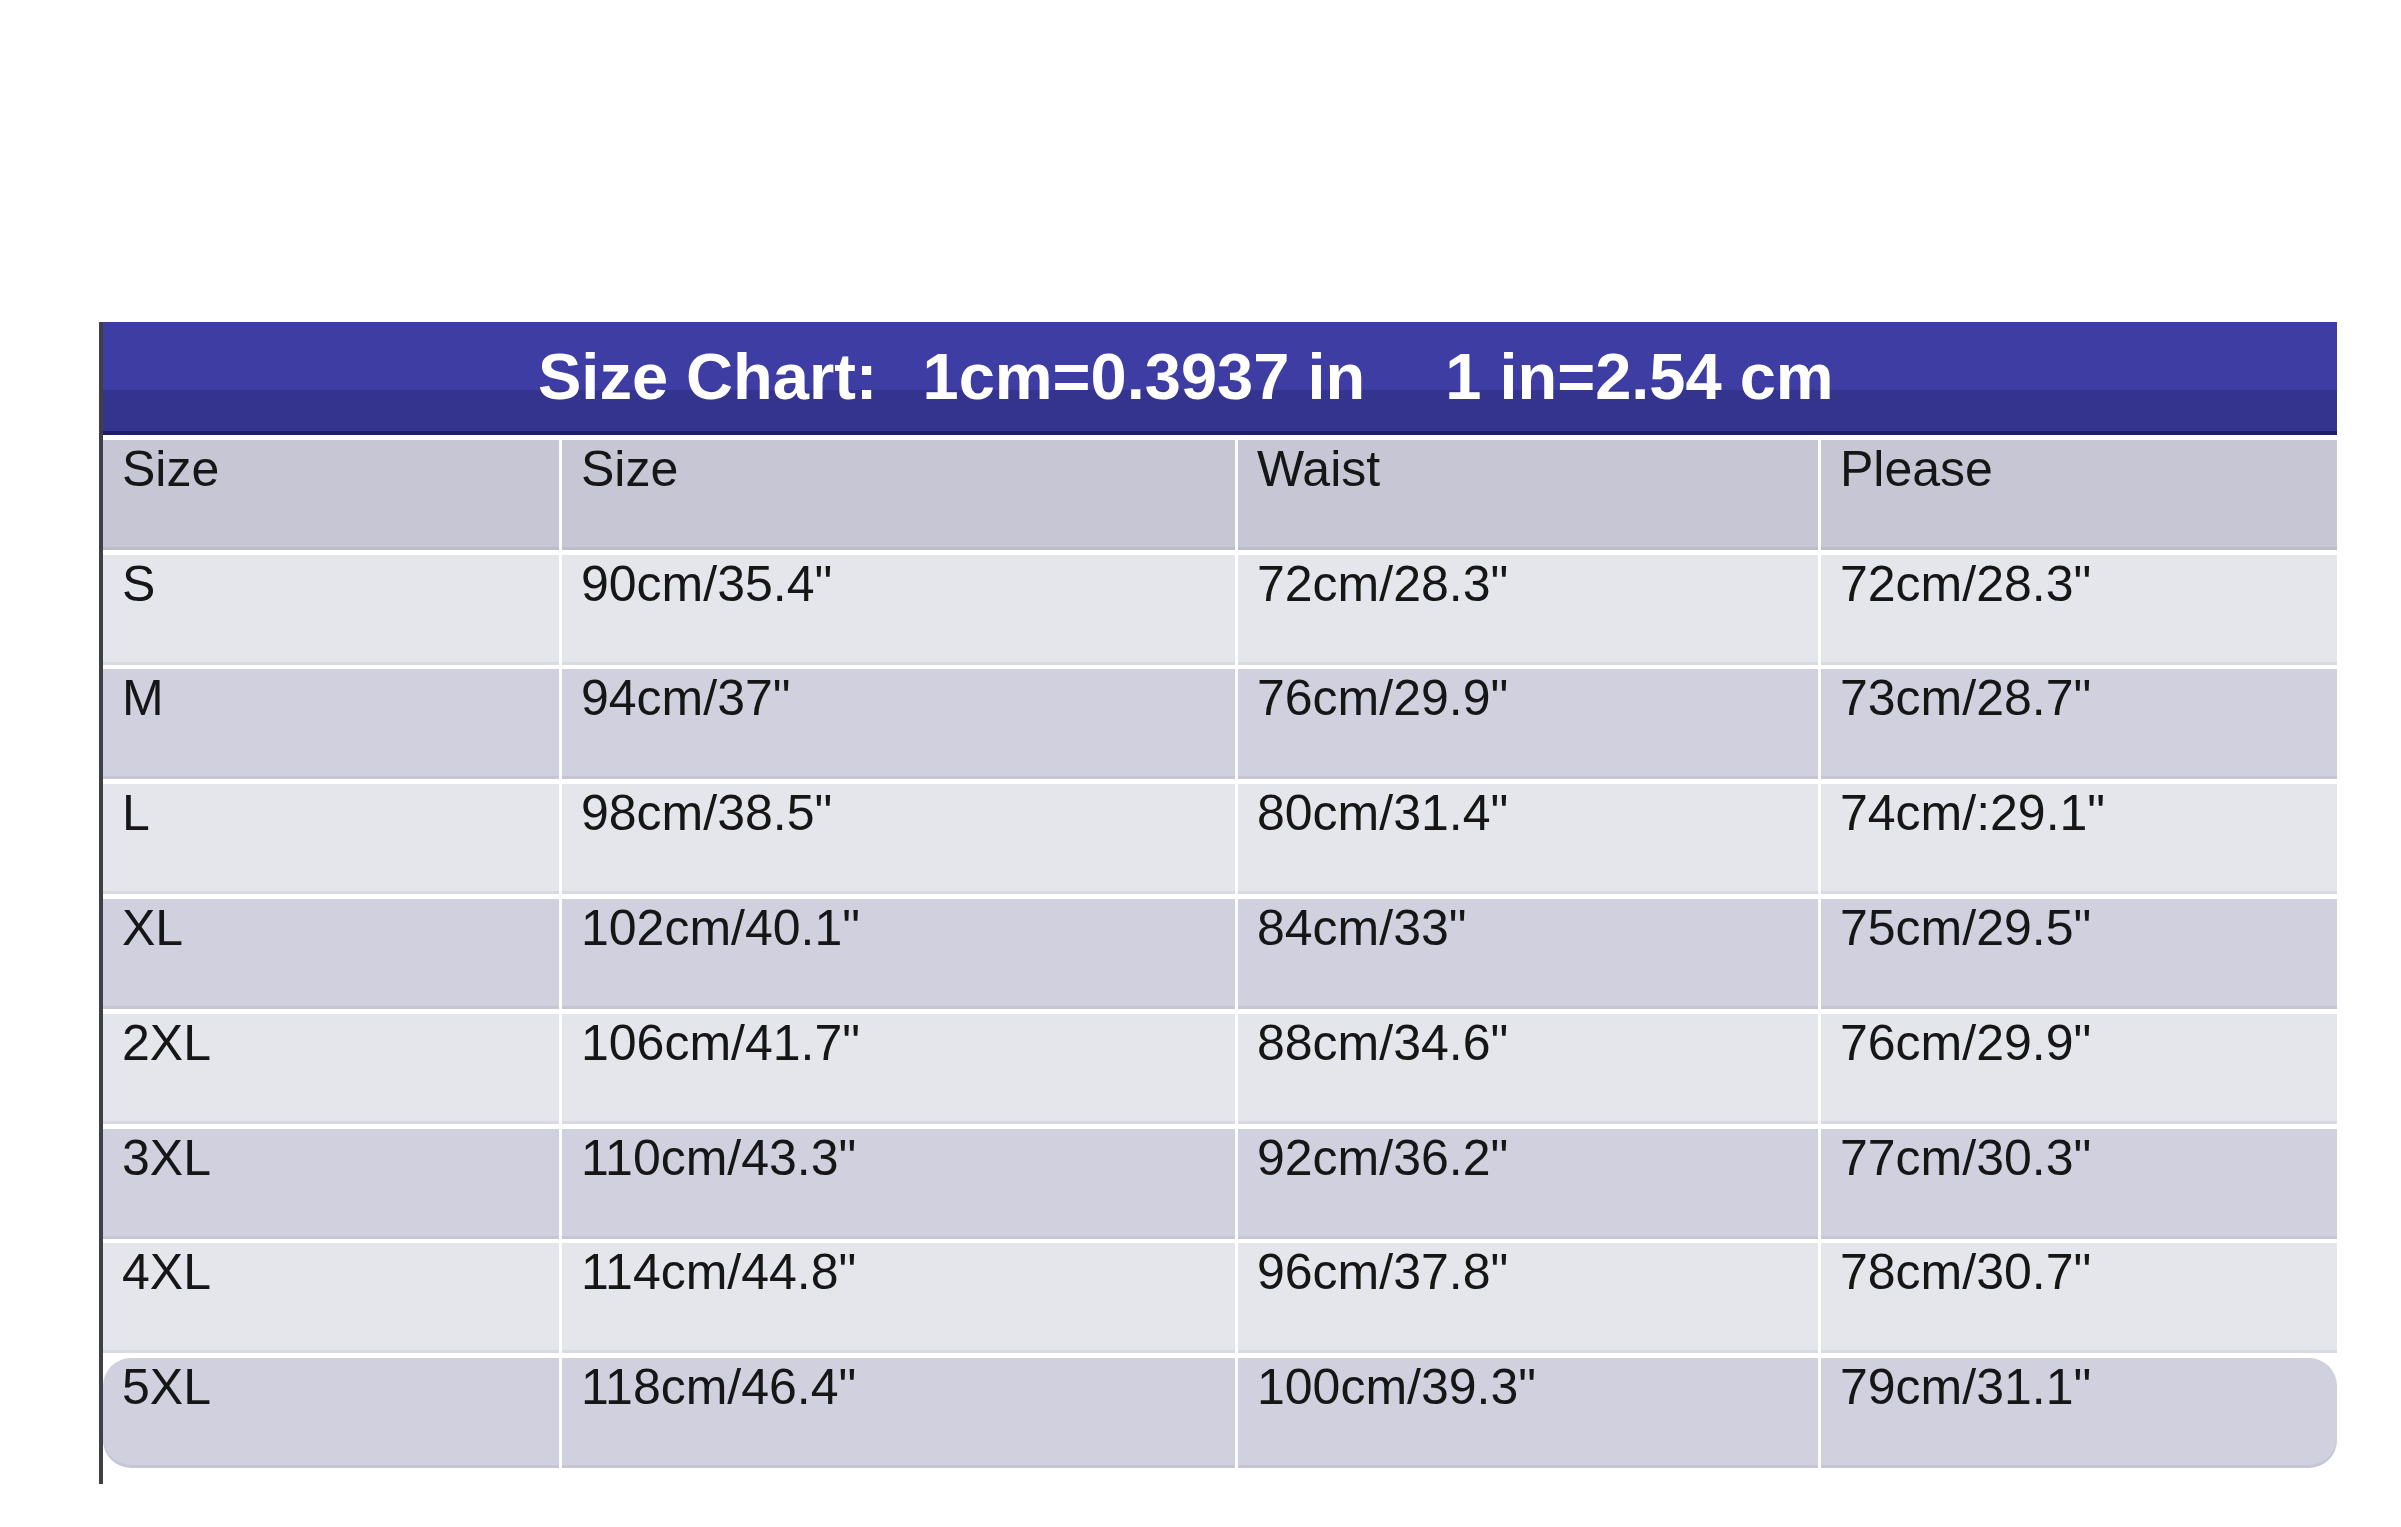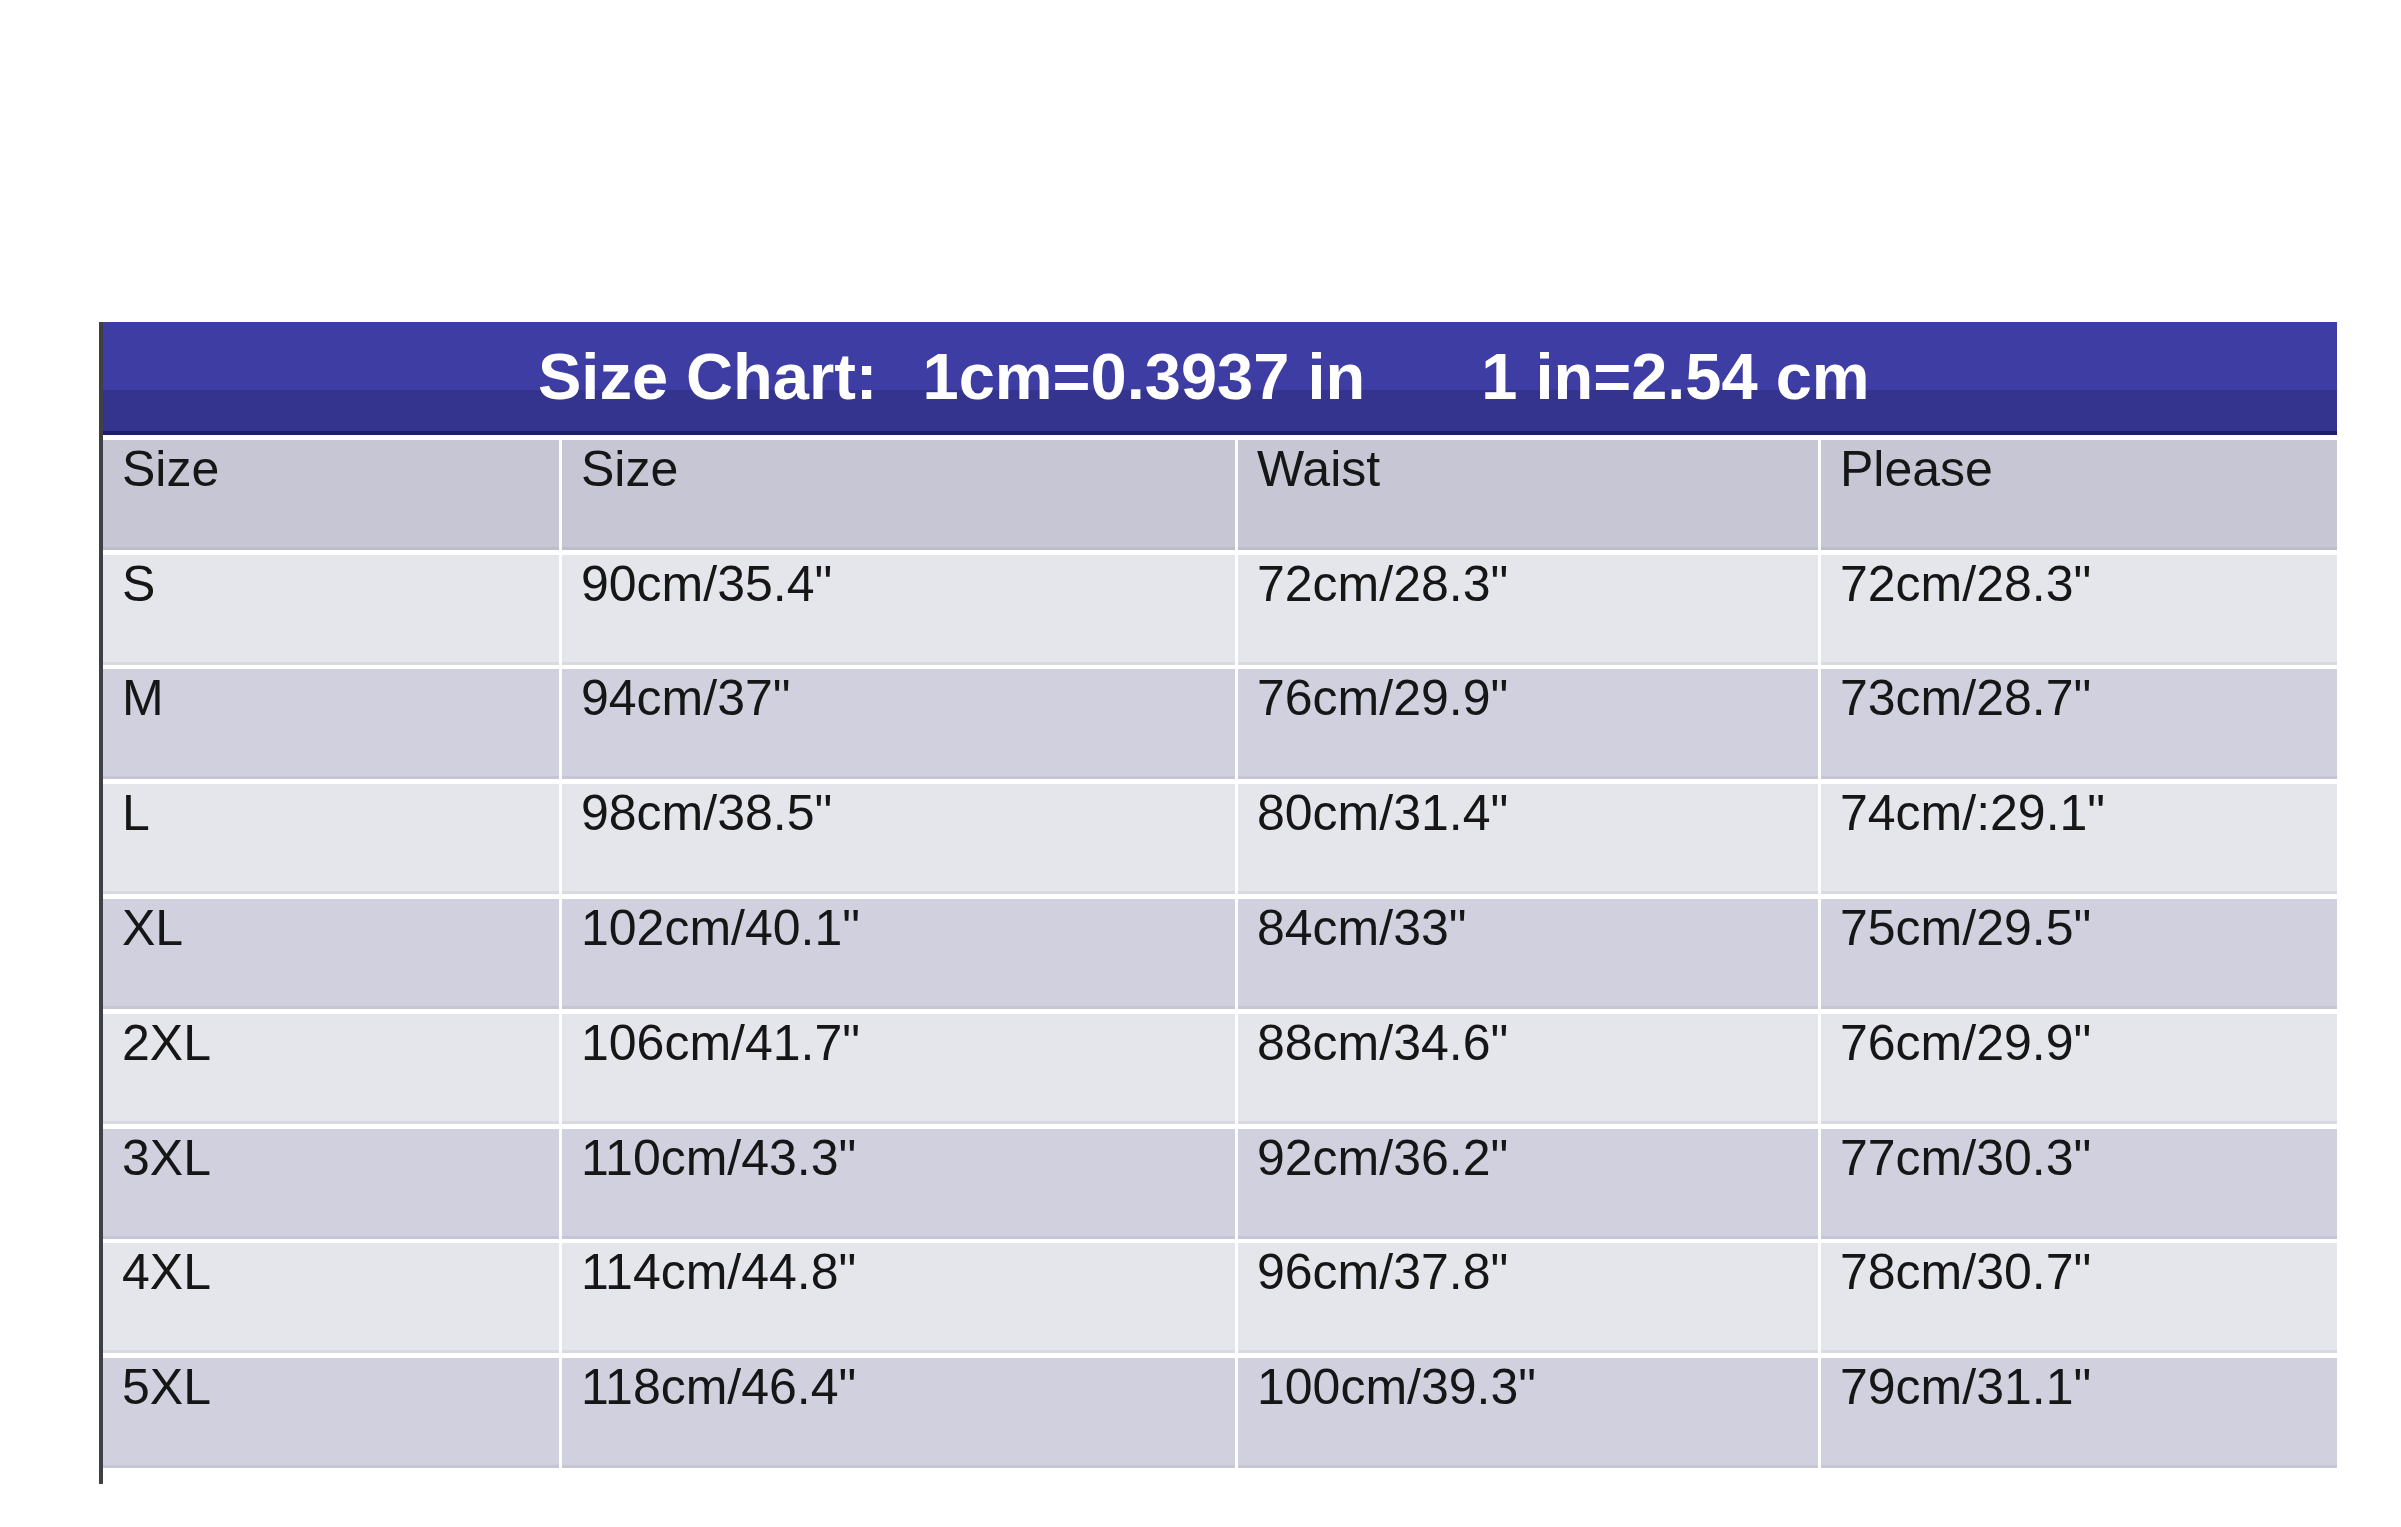--- a/index.html
+++ b/index.html
@@ -40,29 +40,29 @@
     display: flex;
     align-items: center;
     padding-left: 435px;
     box-sizing: content-box;
     color: #ffffff;
     font-size: 65px;
     font-weight: bold;
     white-space: nowrap;
   }
   .header-bar .seg1 { margin-right: 45px; }
-  .header-bar .seg2 { margin-right: 116px; }
+  .header-bar .seg2 { margin-right: 80px; }
   .trow {
     display: grid;
     grid-template-columns: 456px 676px 583px 519px;
     height: 110px;
     margin-bottom: 4.8px;
     box-shadow: inset 0 -3px 0 rgba(40,40,70,0.06);
   }
-  .trow:last-child { margin-bottom: 16px; }
+  .trow:last-child { margin-bottom: 16px; border-radius: 28px; }
   .cell {
     padding: 2px 0 0 19px;
     font-size: 50px;
     line-height: 1.1;
     color: #161616;
     box-sizing: border-box;
     white-space: nowrap;
     overflow: hidden;
   }
   .cell + .cell { border-left: 3px solid #fdfdfe; }

